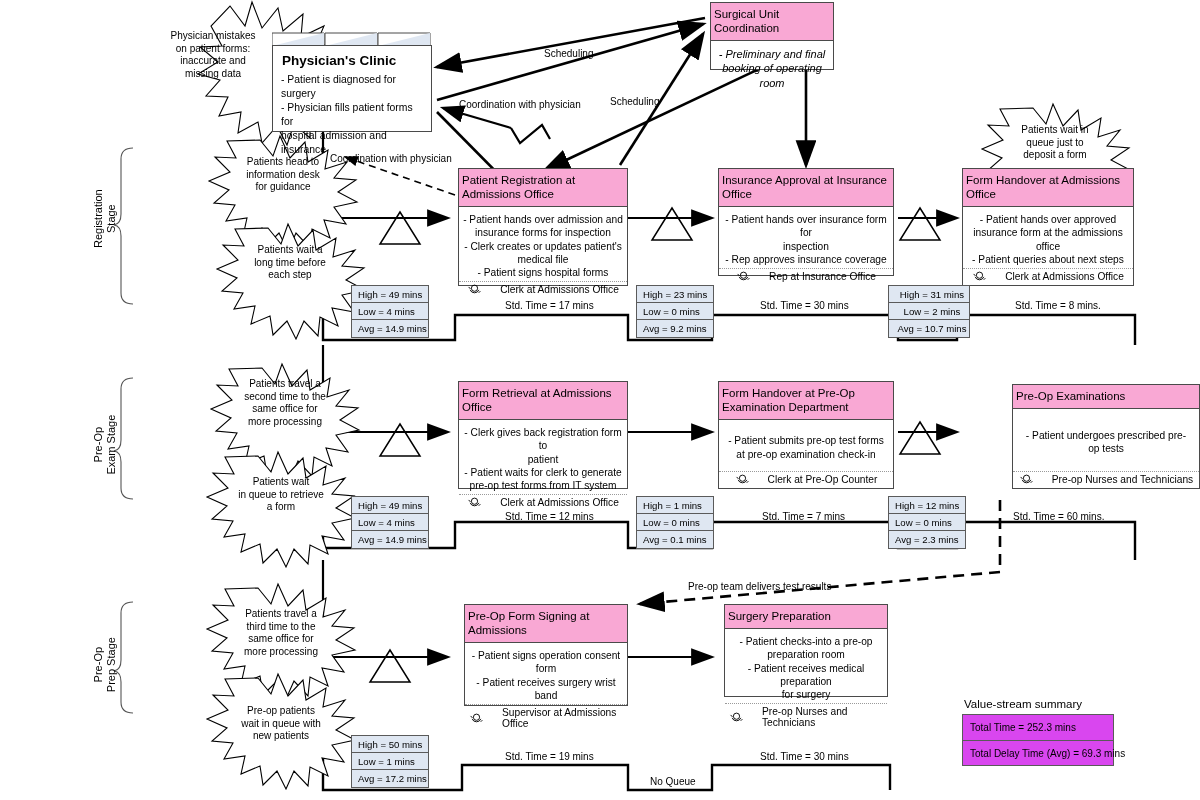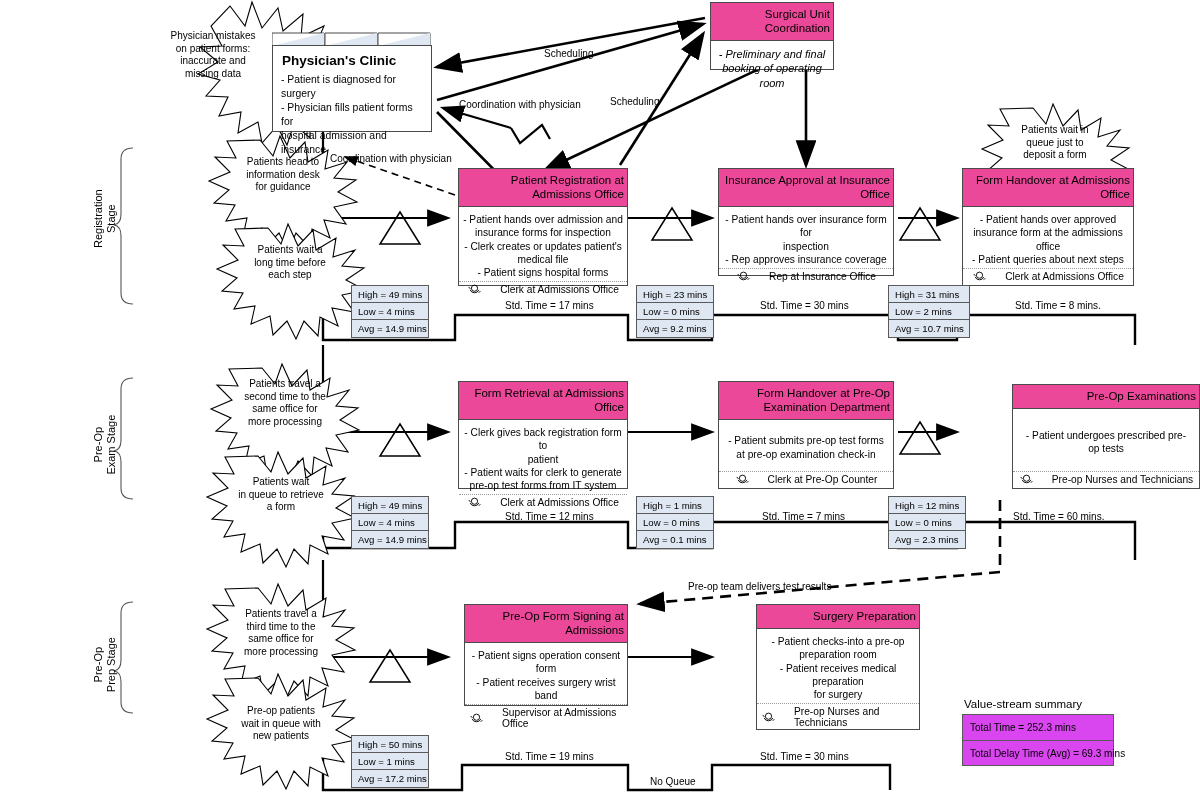--- a/index.html
+++ b/index.html
@@ -3,22 +3,22 @@
 <meta charset="utf-8">
 <style>
   html,body{margin:0;padding:0;background:#ffffff;}
   body{width:1200px;height:800px;overflow:hidden;
        font-family:"Liberation Sans","DejaVu Sans",sans-serif;color:#000;}
   #stage{position:relative;width:1200px;height:800px;background:#fff;}
 
   
   .pbox{position:absolute;box-sizing:border-box;border:1px solid #4a4a4a;background:#fff;
         display:flex;flex-direction:column;}
-  .pbox .phead{background:#ec4899;border-bottom:1px solid #4a4a4a;
-        text-align:right;font-size:11.5px;line-height:1.22;padding:4px 3px 5px;font-weight:400;}
+  .pbox .phead{background:#f9a8d4;border-bottom:1px solid #4a4a4a;
+        text-align:left;font-size:11.5px;line-height:1.22;padding:4px 3px 5px;font-weight:400;}
   .pbox .pbody{flex:1;text-align:center;font-size:10.2px;line-height:1.3;padding:6px 4px 2px;
         display:flex;flex-direction:column;justify-content:center;}
   .pbox .pbody div{}
   .pbox .pfoot{border-top:1px dotted #9a9a9a;font-size:10.2px;padding:2px 4px 3px 4px;
         display:flex;align-items:center;justify-content:center;gap:18px;}
   .opicon{display:inline-block;width:15px;height:11px;position:relative;flex:0 0 auto;}
   .opicon svg{display:block}
 
   
   #clinic-box{position:absolute;box-sizing:border-box;border:1px solid #4a4a4a;background:#fff;}
@@ -320,21 +320,21 @@
           <svg viewBox="0 0 16 12" width="15" height="11">
             <circle cx="8" cy="4.6" r="3.4" fill="none" stroke="#000" stroke-width="1"></circle>
             <path d="M3.2,6.4 A5.2,5.2 0 0 0 12.8,6.4" fill="none" stroke="#000" stroke-width="1"></path>
             <path d="M1.6,3.2 L3.6,5.4" stroke="#000" stroke-width="1" fill="none"></path>
             <path d="M14.4,7.8 L12.6,9.6" stroke="#000" stroke-width="1" fill="none"></path>
           </svg>
         </span>
         <span>Supervisor at Admissions Office</span>
       </div>
     </div>
-  <div class="pbox" style="left:724px;top:604px;width:164px;height:126px;margin-left:32px;">
+  <div class="pbox" style="left:724px;top:604px;width:164px;height:93px;">
       <div class="phead">Surgery Preparation</div>
       <div class="pbody">
         <div>- Patient checks-into a pre-op</div>
         <div>preparation room</div>
         <div>- Patient receives medical preparation</div>
         <div>for surgery</div>
       </div>
       <div class="pfoot">
         <span class="opicon">
           <svg viewBox="0 0 16 12" width="15" height="11">
@@ -351,21 +351,21 @@
   <div class="dbox" style="left:351px;top:285px;width:78px;height:53px;">
       <div class="drow">High = 49 mins</div>
       <div class="drow">Low = 4 mins</div>
       <div class="drow">Avg = 14.9 mins</div>
     </div>
   <div class="dbox" style="left:636px;top:285px;width:78px;height:53px;">
       <div class="drow">High = 23 mins</div>
       <div class="drow">Low = 0 mins</div>
       <div class="drow">Avg = 9.2 mins</div>
     </div>
-  <div class="dbox" style="left:888px;top:285px;width:82px;height:53px;">
+  <div class="dbox" style="left:888px;top:285px;width:82px;height:53px;text-align:center;">
       <div class="drow">High = 31 mins</div>
       <div class="drow">Low = 2 mins</div>
       <div class="drow">Avg = 10.7 mins</div>
     </div>
   <div class="dbox" style="left:351px;top:496px;width:78px;height:53px;">
       <div class="drow">High = 49 mins</div>
       <div class="drow">Low = 4 mins</div>
       <div class="drow">Avg = 14.9 mins</div>
     </div>
   <div class="dbox" style="left:636px;top:496px;width:78px;height:53px;">

